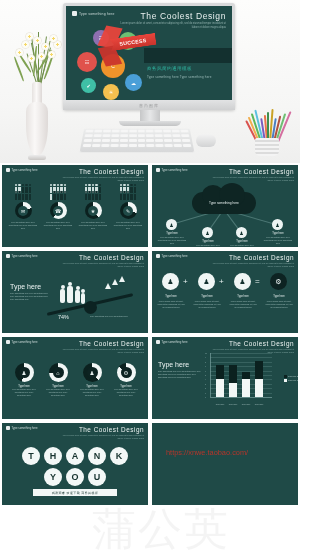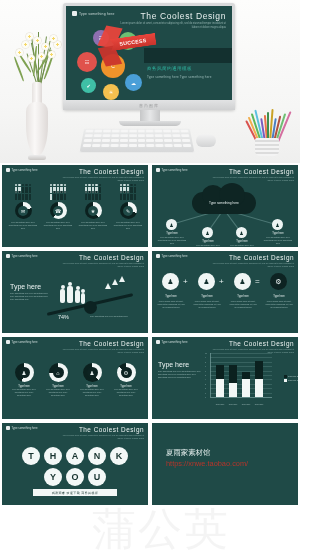--- a/index.html
+++ b/index.html
@@ -816,19 +816,18 @@
           <div class="ty-c">O</div>
           <div class="ty-c">U</div>
         </div>
       <div class="ty-band">
         <span>感谢观看 欢迎下载 商务风模板</span>
       </div>
     </div>
   </div>
 
   <div class="info">
-    <div class="info-l">夏雨家素材馆</div>
     <div class="info-l url">https://xnwe.taobao.com/</div>
   </div>
 </div>
 
 <div class="bottom-pad"></div>
 <div class="wm">蒲公英</div>
 
 </body></html>

